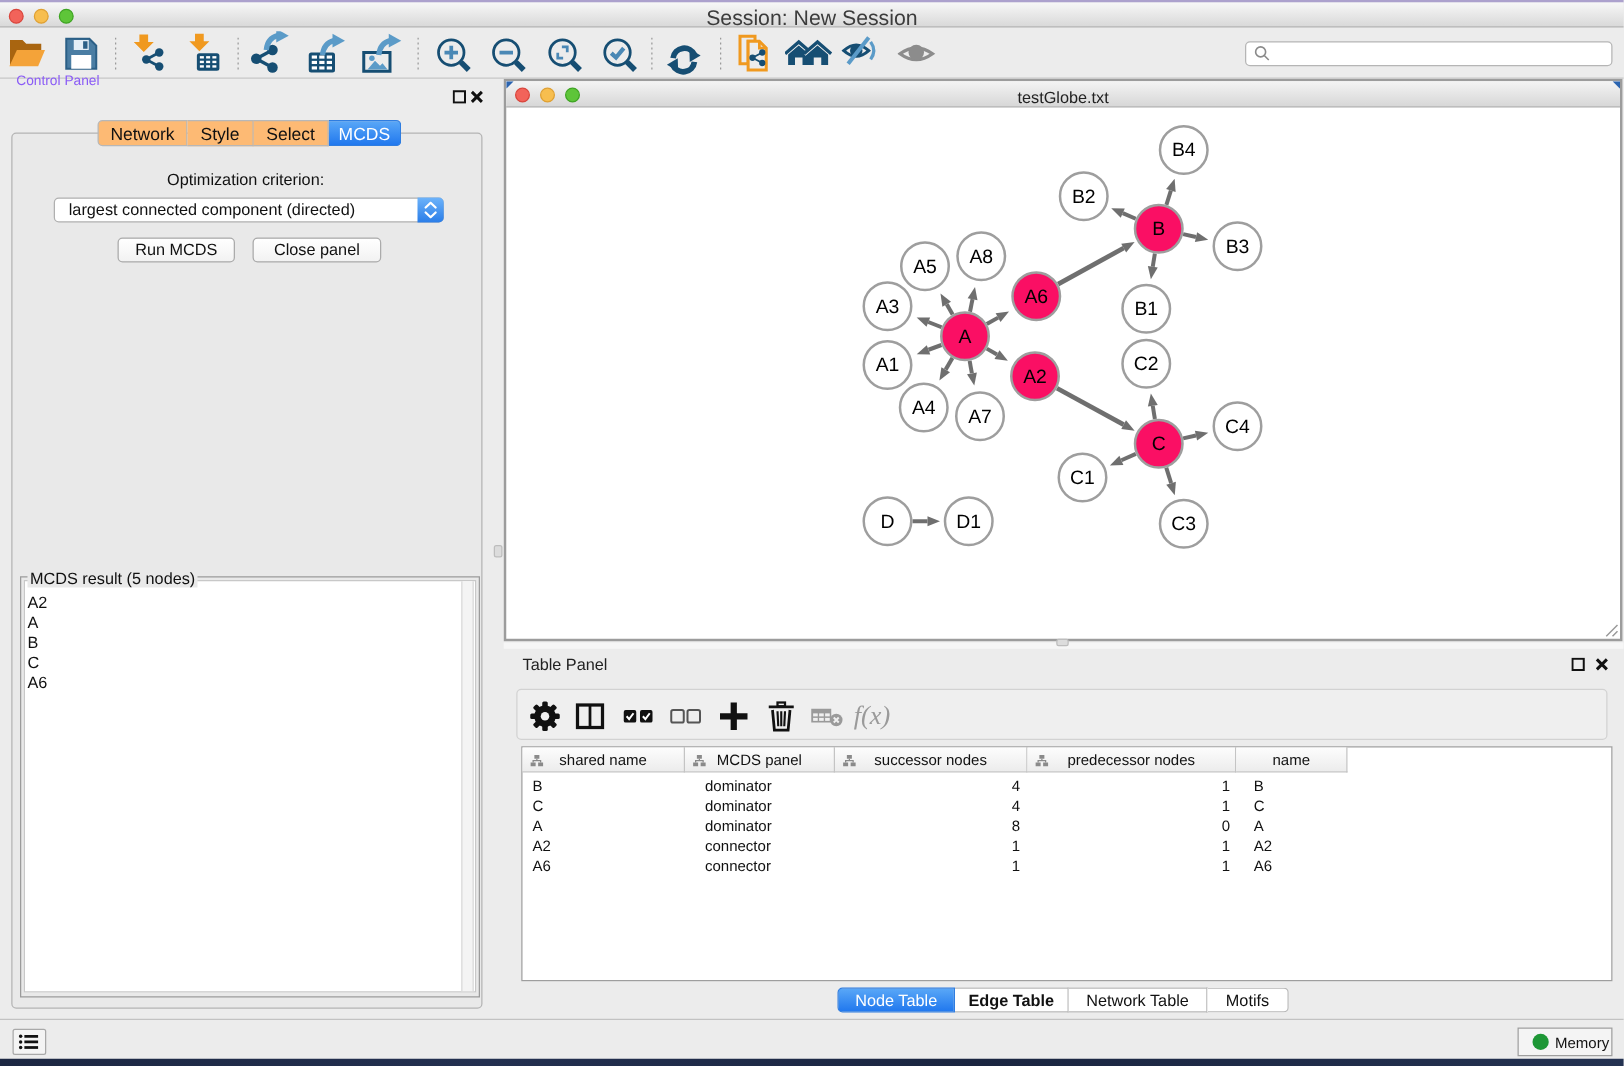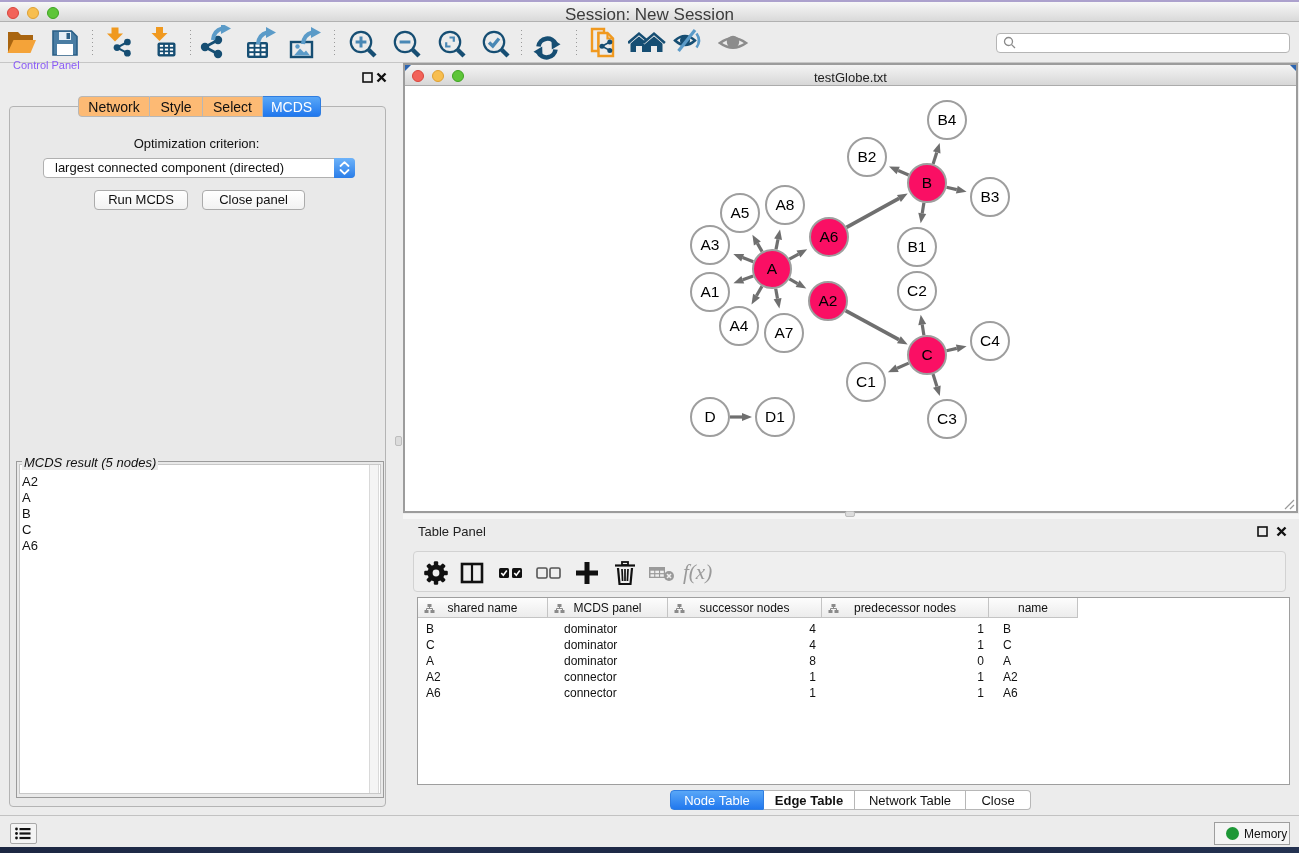--- a/index.html
+++ b/index.html
@@ -15,21 +15,21 @@
 #search { left:996px; top:33px; width:294px; height:20px; background:#fff; border:1px solid #b5b5b5; border-radius:4px; }
 #cp-title { left:13px; top:59px; font-size:11px; color:#8b5cf6; }
 .tab { top:96px; height:21px; background:#fdba74; border:1px solid #b7b7b7; border-left:none; font-size:14px; color:#111; text-align:center; line-height:20px; }
 #tabpane { left:9px; top:106px; width:377px; height:701px; background:#e9e9e9; border:1px solid #b4b4b4; border-radius:4px; }
 #opt-label { left:0px; top:136px; width:393px; text-align:center; font-size:13px; color:#111; }
 #combo { left:43px; top:158px; width:312px; height:20px; background:#fff; border:1px solid #b0b0b0; border-radius:4px; }
 #combo-text { left:55px; top:160px; font-size:13px; color:#111; }
 #combo-btn { left:334px; top:158px; width:21px; height:20px; border-radius:0 4px 4px 0; background:linear-gradient(#6db3fa,#2a7de8); }
 .btn { top:190px; height:20px; background:linear-gradient(#ffffff,#f2f2f2); border:1px solid #ababab; border-radius:4px; font-size:13px; color:#111; text-align:center; line-height:18px; }
 #fieldset { left:16px; top:461px; width:368px; height:337px; border:1px solid #9b9b9b; }
-#legend { left:22px; top:455px; font-size:13px; color:#111; background:#e9e9e9; padding:0 2px;font-style:italic; }
+#legend { left:22px; top:455px; font-size:13px; color:#111; background:#e9e9e9; padding:0 2px; }
 #listbox { left:19px; top:464px; width:362px; height:330px; background:#fff; border:1px solid #c8c8c8; }
 #scrolltrack { left:369px; top:465px; width:10px; height:328px; background:#f4f4f4; border-left:1px solid #d9d9d9; border-right:1px solid #d9d9d9; }
 .li { left:22px; font-size:13px; color:#111; }
 #netwin { left:403px; top:63px; width:895px; height:450px; border:2px solid #9c9c9c; background:#fff; }
 #nettitle { left:0; top:0; width:100%; height:21px; background:linear-gradient(#f4f4f4,#d7d7d7); border-bottom:1px solid #ababab; }
 #nettitle-text { width:100%; text-align:center; top:5px; font-size:13px; color:#222; }
 #tp-title { left:418px; top:524px; font-size:13px; color:#222; }
 #tp-toolbar { left:413px; top:551px; width:873px; height:41px; background:#efefef; border:1px solid #d2d2d2; border-radius:4px; }
 #tablebox { left:417px; top:597px; width:873px; height:188px; background:#fff; border:1px solid #9e9e9e; }
 .th { top:0px; height:20px; background:linear-gradient(#fdfdfd,#ececec); border-right:1px solid #c4c4c4; border-bottom:1px solid #c4c4c4; font-size:12px; color:#111; text-align:center; line-height:20px; }
@@ -423,21 +423,21 @@
     <svg class="abs" style="left:410px;top:5px" width="11" height="11" viewBox="0 0 11 11">
       <rect x="3.5" y="1" width="4" height="3" fill="#8a8a8a"></rect>
       <rect x="0.5" y="7" width="4" height="3" fill="#8a8a8a"></rect>
       <rect x="6.5" y="7" width="4" height="3" fill="#8a8a8a"></rect>
       <path d="M5.5 4 L5.5 5.5 M2.5 7 L2.5 5.5 L8.5 5.5 L8.5 7" stroke="#8a8a8a" fill="none" stroke-width="1"></path>
     </svg>
 </div>
 <div class="btab abs" style="left:670px;width:94px;border-radius:4px 0 0 4px;border-left:1px solid #b7b7b7;background:linear-gradient(#59a7f7,#2178ee);color:#fff;border-color:#2f7de0;">Node Table</div>
 <div class="btab abs" style="left:764px;width:91px;font-weight:bold;">Edge Table</div>
 <div class="btab abs" style="left:855px;width:111px;">Network Table</div>
-<div class="btab abs" style="left:966px;width:65px;border-radius:0 4px 4px 0;">Close</div>
+<div class="btab abs" style="left:966px;width:65px;border-radius:0 4px 4px 0;">Motifs</div>
 
 <div id="statusbar" class="abs"></div>
 <div id="listbtn" class="abs"></div>
 <svg class="abs" style="left:15px;top:827px" width="16" height="13" viewBox="0 0 16 13">
     <circle cx="1.5" cy="2" r="1.4" fill="#111"></circle>
     <circle cx="1.5" cy="6.5" r="1.4" fill="#111"></circle>
     <circle cx="1.5" cy="11" r="1.4" fill="#111"></circle>
     <rect x="4.5" y="1" width="11" height="2.2" fill="#111"></rect>
     <rect x="4.5" y="5.4" width="11" height="2.2" fill="#111"></rect>
     <rect x="4.5" y="9.9" width="11" height="2.2" fill="#111"></rect>

